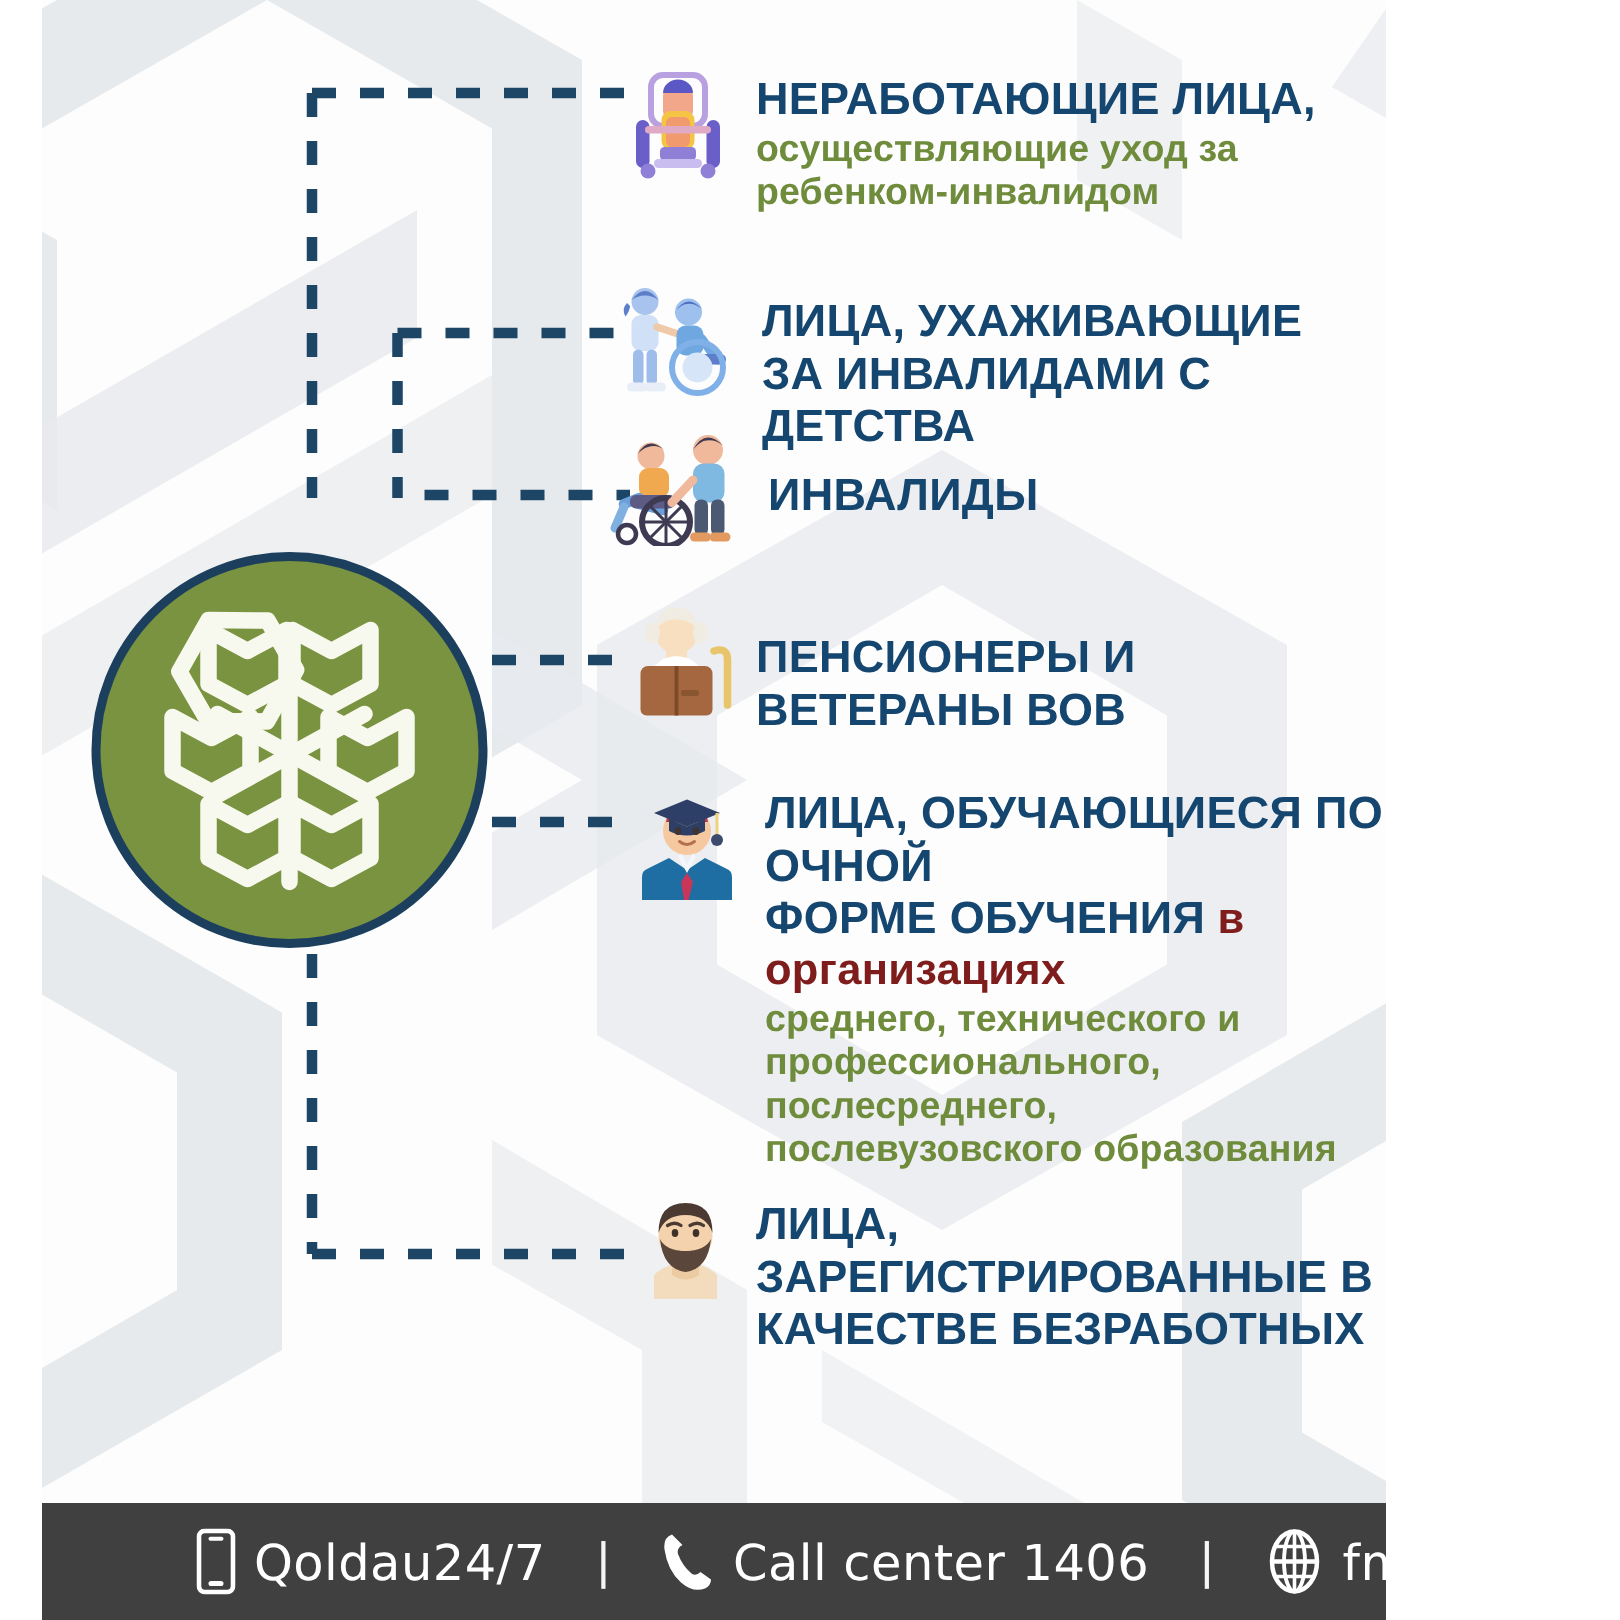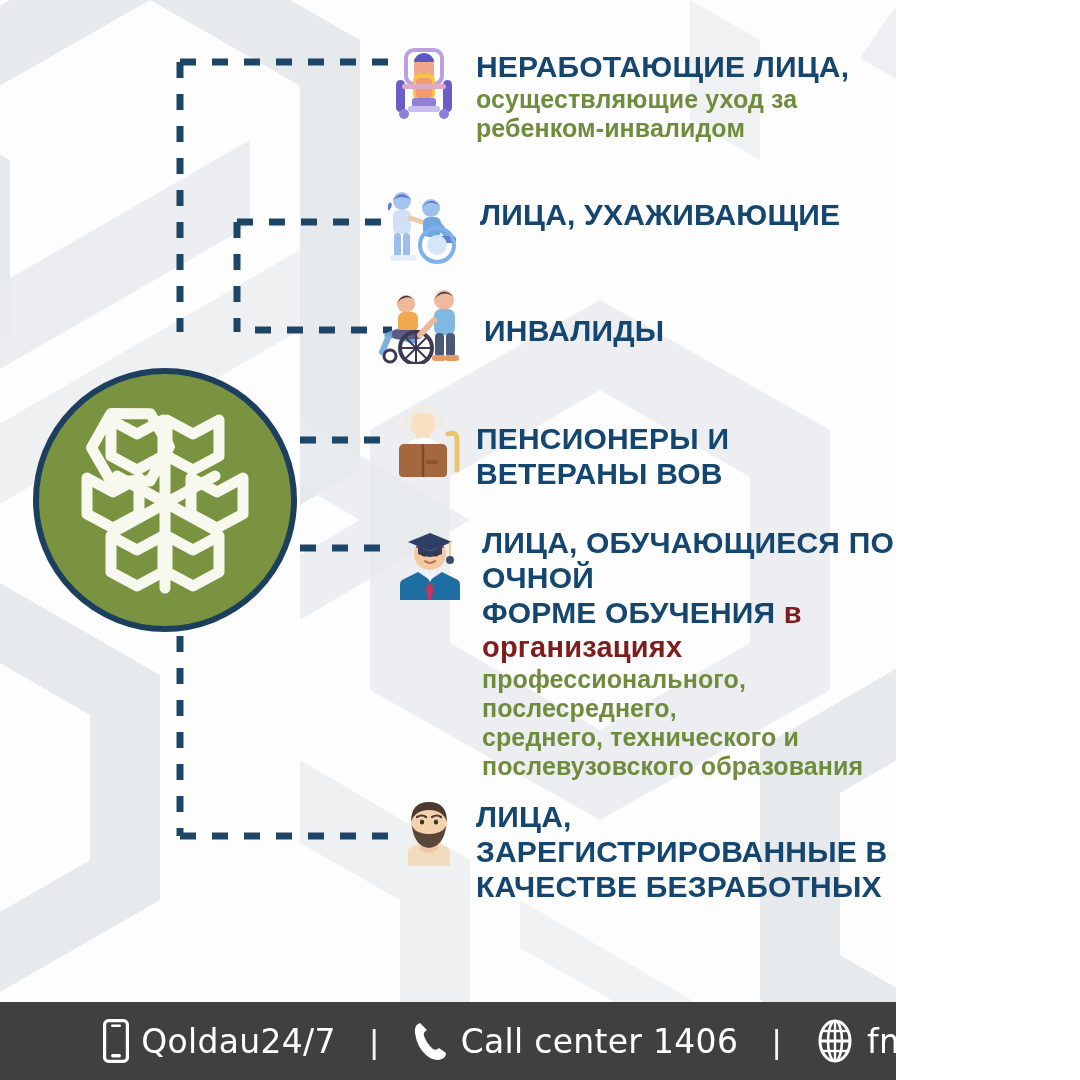--- a/index.html
+++ b/index.html
@@ -8,20 +8,21 @@
     width:1080px;height:1080px;
     font-family:"Liberation Sans","DejaVu Sans",sans-serif;
     background:#ffffff;
     overflow:hidden;
   }
   #poster{
     position:relative;
     width:896px;height:1080px;
     background:#fdfdfd;
     overflow:hidden;
+    margin-left:28px;
   }
 
   
   #bg{
     position:absolute;inset:0;
     width:1080px;height:1080px;
     z-index:0;
     pointer-events:none;
   }
 
@@ -247,20 +248,21 @@
         <path d="M42 20 q8 -13 18 -2 q-6 -5 -12 -3 q-4 2 -6 5z" fill="#4e6fc0"></path>
         <rect x="43" y="29" width="18" height="20" rx="6" fill="#6fa8e0"></rect>
         <path d="M60 38 L70 52" stroke="#6fa8e0" stroke-width="6" stroke-linecap="round"></path>
         <rect x="58" y="48" width="18" height="7" rx="3.5" fill="#5d7fc9"></rect>
         <circle cx="57" cy="57" r="17" fill="none" stroke="#7fb0e8" stroke-width="4"></circle>
         <circle cx="57" cy="57" r="10" fill="#d6e6f8"></circle>
       </svg>
     </div>
     <div class="txt">
       <div class="hd">ЛИЦА, УХАЖИВАЮЩИЕ</div>
+      <div class="hd">ЗА ИНВАЛИДАМИ С ДЕТСТВА</div>
     </div>
   </div>
 
   <div class="row" id="row3">
     <div class="icon-box">
       <svg width="94" height="78" viewBox="0 0 94 78">
         <circle cx="32" cy="18" r="9" fill="#f0b99b"></circle>
         <path d="M23 17 q7 -13 18 -3 q-5 -4 -11 -2 q-4 1 -7 5z" fill="#3d3a52"></path>
         <rect x="24" y="26" width="20" height="20" rx="6" fill="#f0a94f"></rect>
         <path d="M24 46 L14 50" stroke="#6b9fd8" stroke-width="7" stroke-linecap="round"></path>
@@ -327,22 +329,22 @@
         </g>
         <path d="M31 37 q5 4 10 0" stroke="#b5714f" stroke-width="2" fill="none" stroke-linecap="round"></path>
         <path d="M24 48 L36 56 L48 48 L62 55 a6 6 0 0 1 4 6 v15 h-60 v-15 a6 6 0 0 1 4 -6 z" fill="#1f6ea3"></path>
         <path d="M30 47 L36 58 L42 47 L40 45 L36 52 L32 45 z" fill="#f3f6fa"></path>
         <path d="M36 58 L40 64 L37 76 h-3 L32 64 z" fill="#c8375a"></path>
       </svg>
     </div>
     <div class="txt">
       <div class="hd">ЛИЦА, ОБУЧАЮЩИЕСЯ ПО ОЧНОЙ</div>
       <div class="hd"><span>ФОРМЕ ОБУЧЕНИЯ</span><span class="sub-inline"> в организациях</span></div>
+      <div class="sub">среднего, технического и</div>
       <div class="sub">профессионального, послесреднего,</div>
-      <div class="sub">среднего, технического и</div>
       <div class="sub">послевузовского образования</div>
     </div>
   </div>
 
   <div class="row" id="row6">
     <div class="icon-box">
       <svg width="62" height="72" viewBox="0 0 62 72">
         <path d="M10 56 q8 -8 21 -8 q13 0 21 8 v16 h-42 z" fill="#f3dcbd"></path>
         <path d="M22 42 h18 v14 q-9 6 -18 0 z" fill="#eccba2"></path>
         <circle cx="31" cy="30" r="18" fill="#f3d2ad"></circle>

